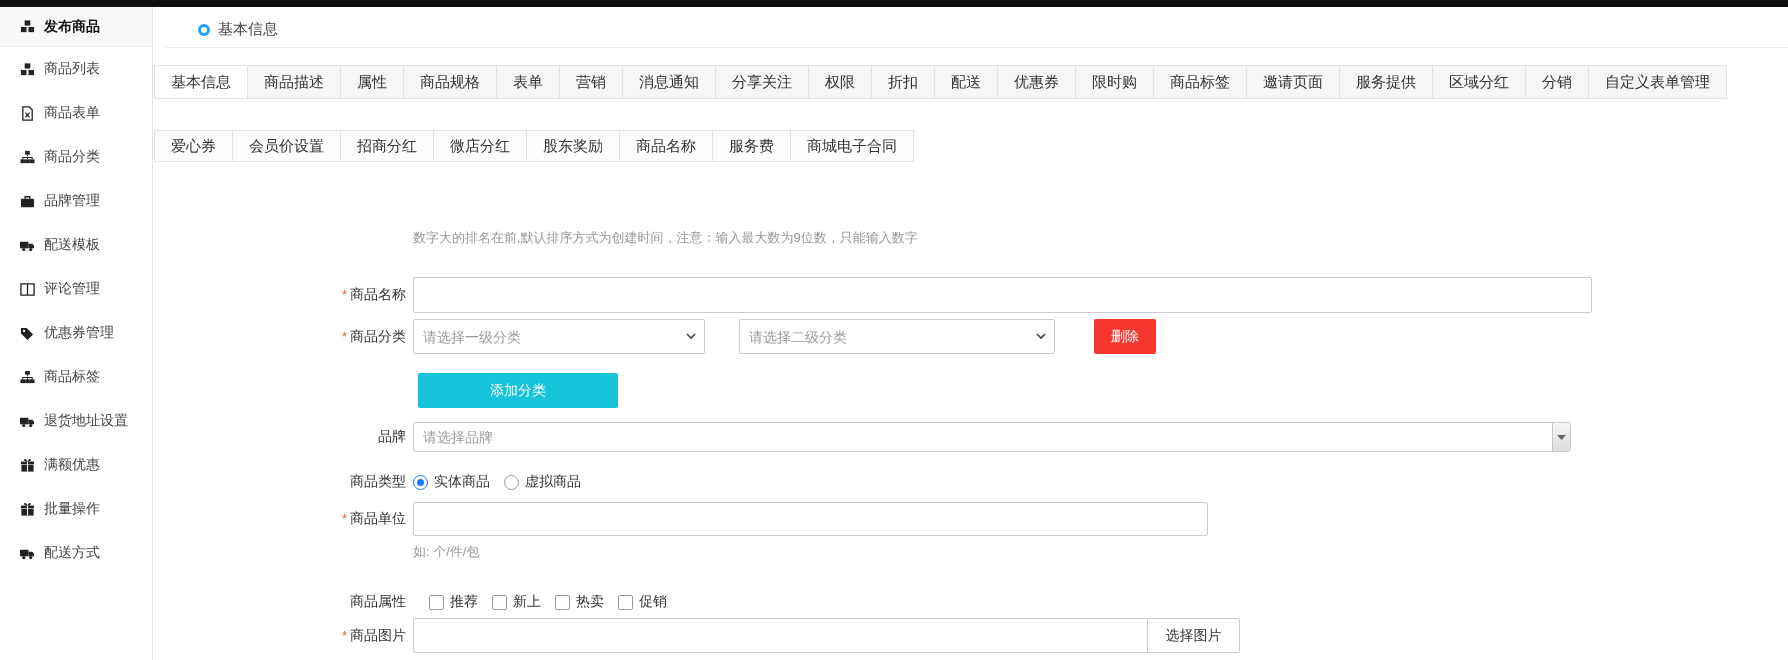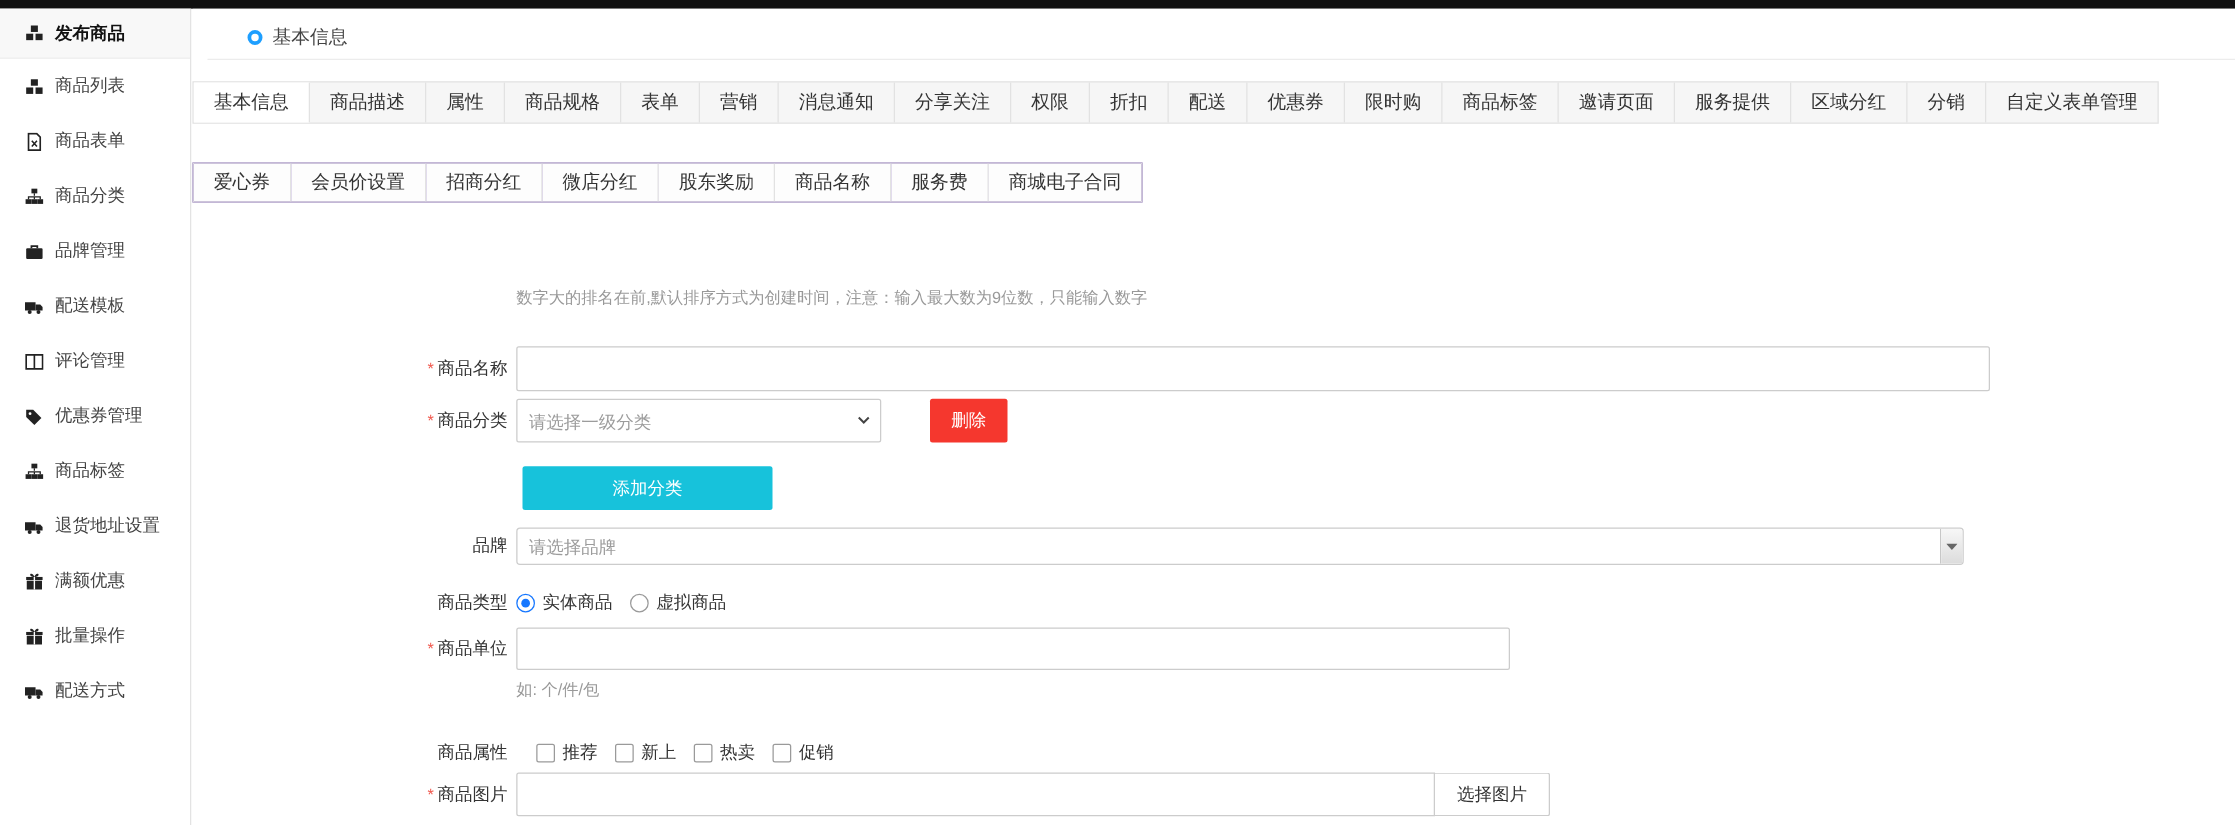--- a/index.html
+++ b/index.html
@@ -270,20 +270,28 @@
   <div class="frow" style="top:312px;">
     <div class="lbl"><span class="req">*</span><span>商品分类</span></div>
     <div class="selwrap" style="width:292px;height:35px;">
       <select>
         <option>请选择一级分类</option>
       </select>
       <span class="chev"><svg width="12" height="12" viewBox="0 0 12 12">
             <path d="M2 4l4 4 4-4" stroke="#444" stroke-width="1.6" fill="none"></path>
           </svg></span>
     </div>
+    <div class="selwrap" style="width:316px;height:35px;margin-left:34px;">
+      <select>
+        <option>请选择二级分类</option>
+      </select>
+      <span class="chev"><svg width="12" height="12" viewBox="0 0 12 12">
+            <path d="M2 4l4 4 4-4" stroke="#444" stroke-width="1.6" fill="none"></path>
+          </svg></span>
+    </div>
     <button class="btn btn-del" style="margin-left:39px;">删除</button>
   </div>
 
   <button class="btn btn-add" style="position:absolute;left:264px;top:366px;">添加分类</button>
 
   <div class="frow" style="top:415px;border-radius:14px;">
     <div class="lbl">品牌</div>
     <div class="selwrap brandwrap" style="width:1158px;height:30px;">
       <select>
         <option>请选择品牌</option>

